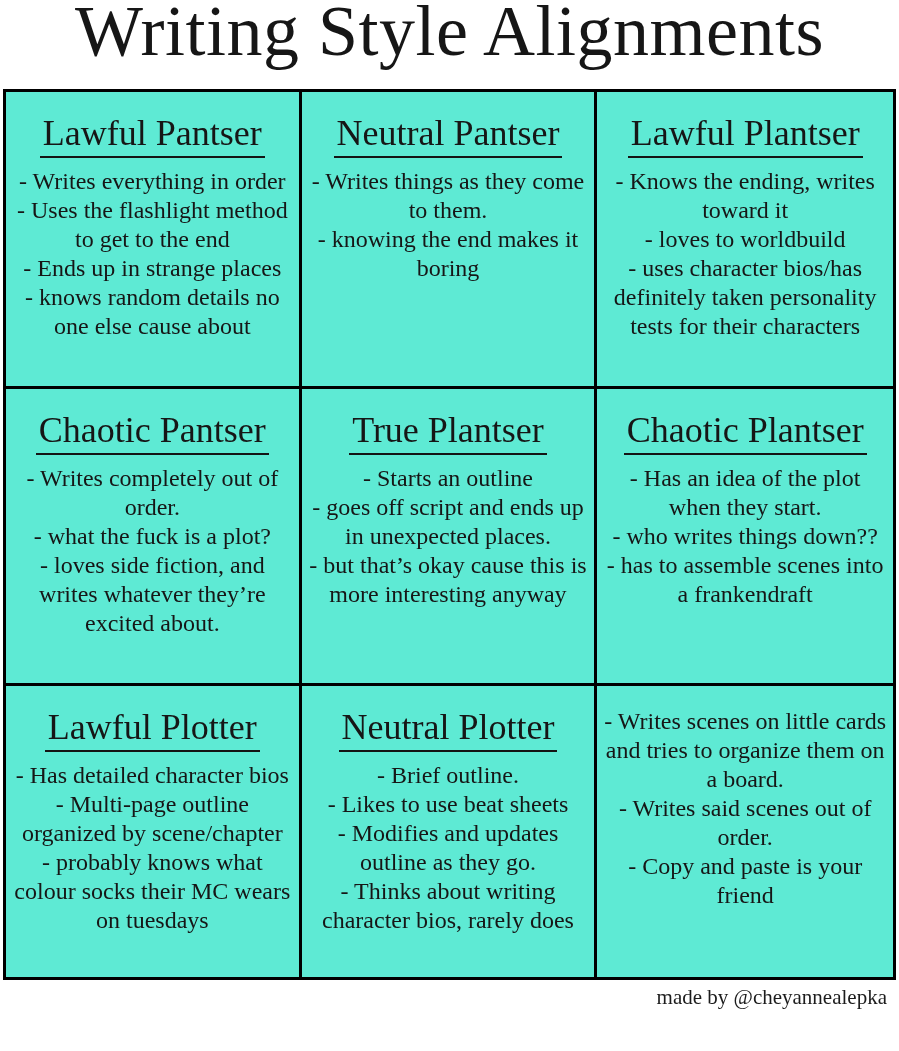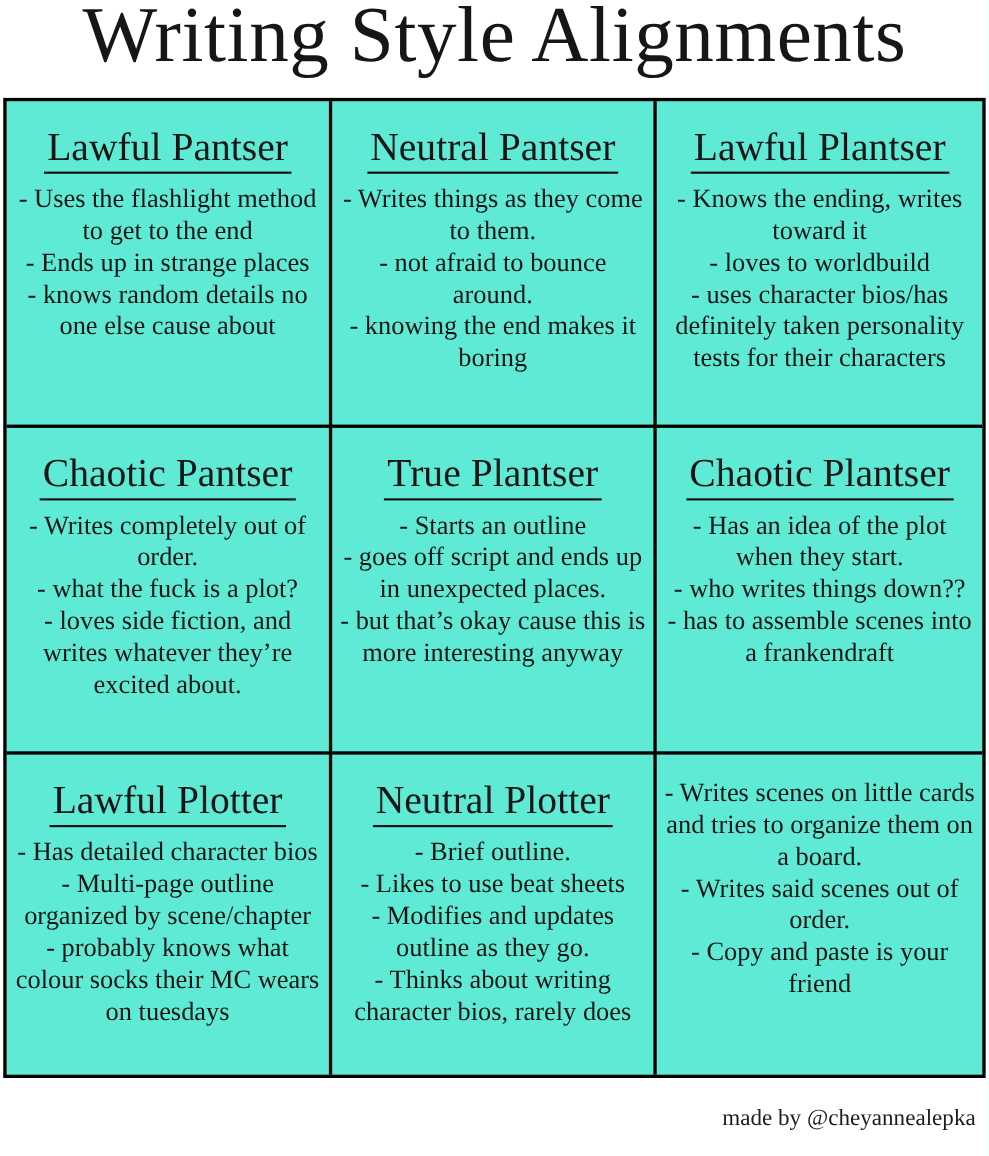--- a/index.html
+++ b/index.html
@@ -51,47 +51,47 @@
     padding: 0 3px 2px 3px;
   }
   .cell-body {
     font-size: 24px;
     line-height: 29px;
   }
   .cell-body .trait { margin: 0; }
   .credit {
     text-align: right;
     font-size: 21px;
-    padding: 24px 12px 0 0;
+    padding: 5px 12px 0 0;
     color: #1c1c1c;
   }
 </style>
 </head>
 <body>
 
 <header class="title-bar">
   <h1 class="page-title">Writing Style Alignments</h1>
 </header>
 
 <main class="grid">
 
   <section class="cell">
     <h2 class="cell-header"><span class="underline">Lawful Pantser</span></h2>
     <div class="cell-body">
+        <div class="trait">- Writes everything in order</div>
         <div class="trait">- Uses the flashlight method to get to the end</div>
         <div class="trait">- Ends up in strange places</div>
         <div class="trait">- knows random details no one else cause about</div>
       </div>
   </section>
 
   <section class="cell">
     <h2 class="cell-header"><span class="underline">Neutral Pantser</span></h2>
     <div class="cell-body">
         <div class="trait">- Writes things as they come to them.</div>
-        <div class="trait">- not afraid to bounce around.</div>
         <div class="trait">- knowing the end makes it boring</div>
       </div>
   </section>
 
   <section class="cell">
     <h2 class="cell-header"><span class="underline">Lawful Plantser</span></h2>
     <div class="cell-body">
         <div class="trait">- Knows the ending, writes toward it</div>
         <div class="trait">- loves to worldbuild</div>
         <div class="trait">- uses character bios/has definitely taken personality tests for their characters</div>

